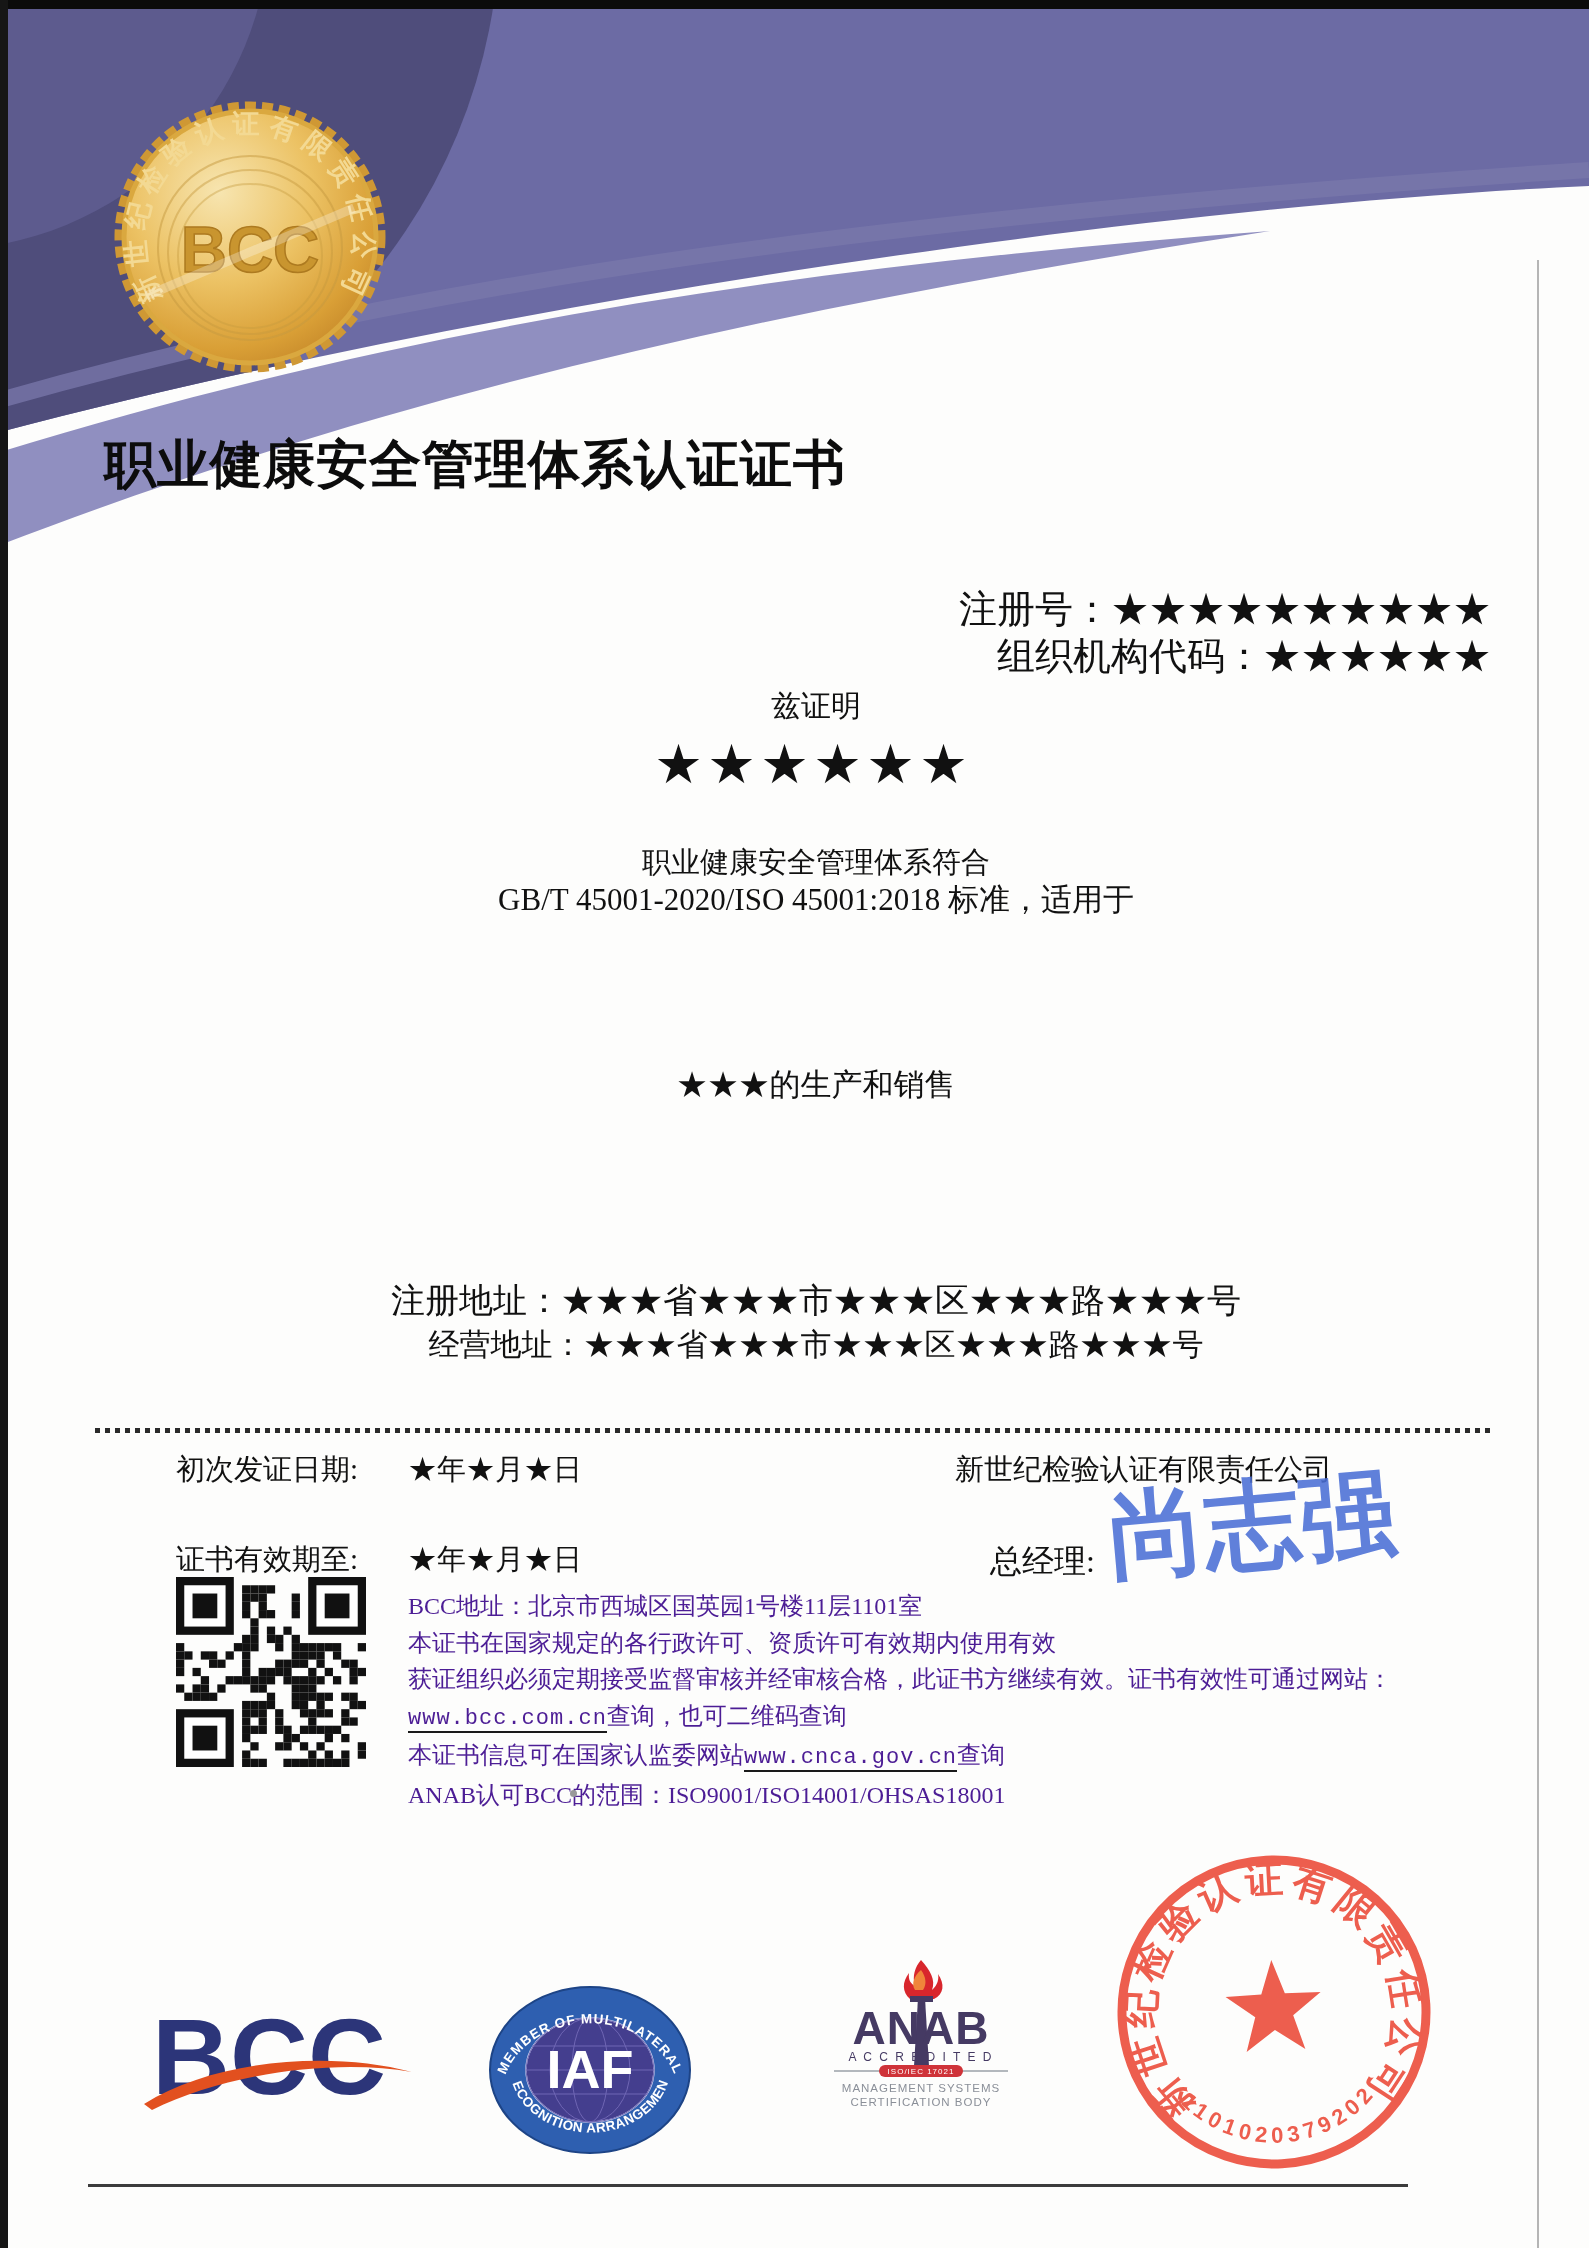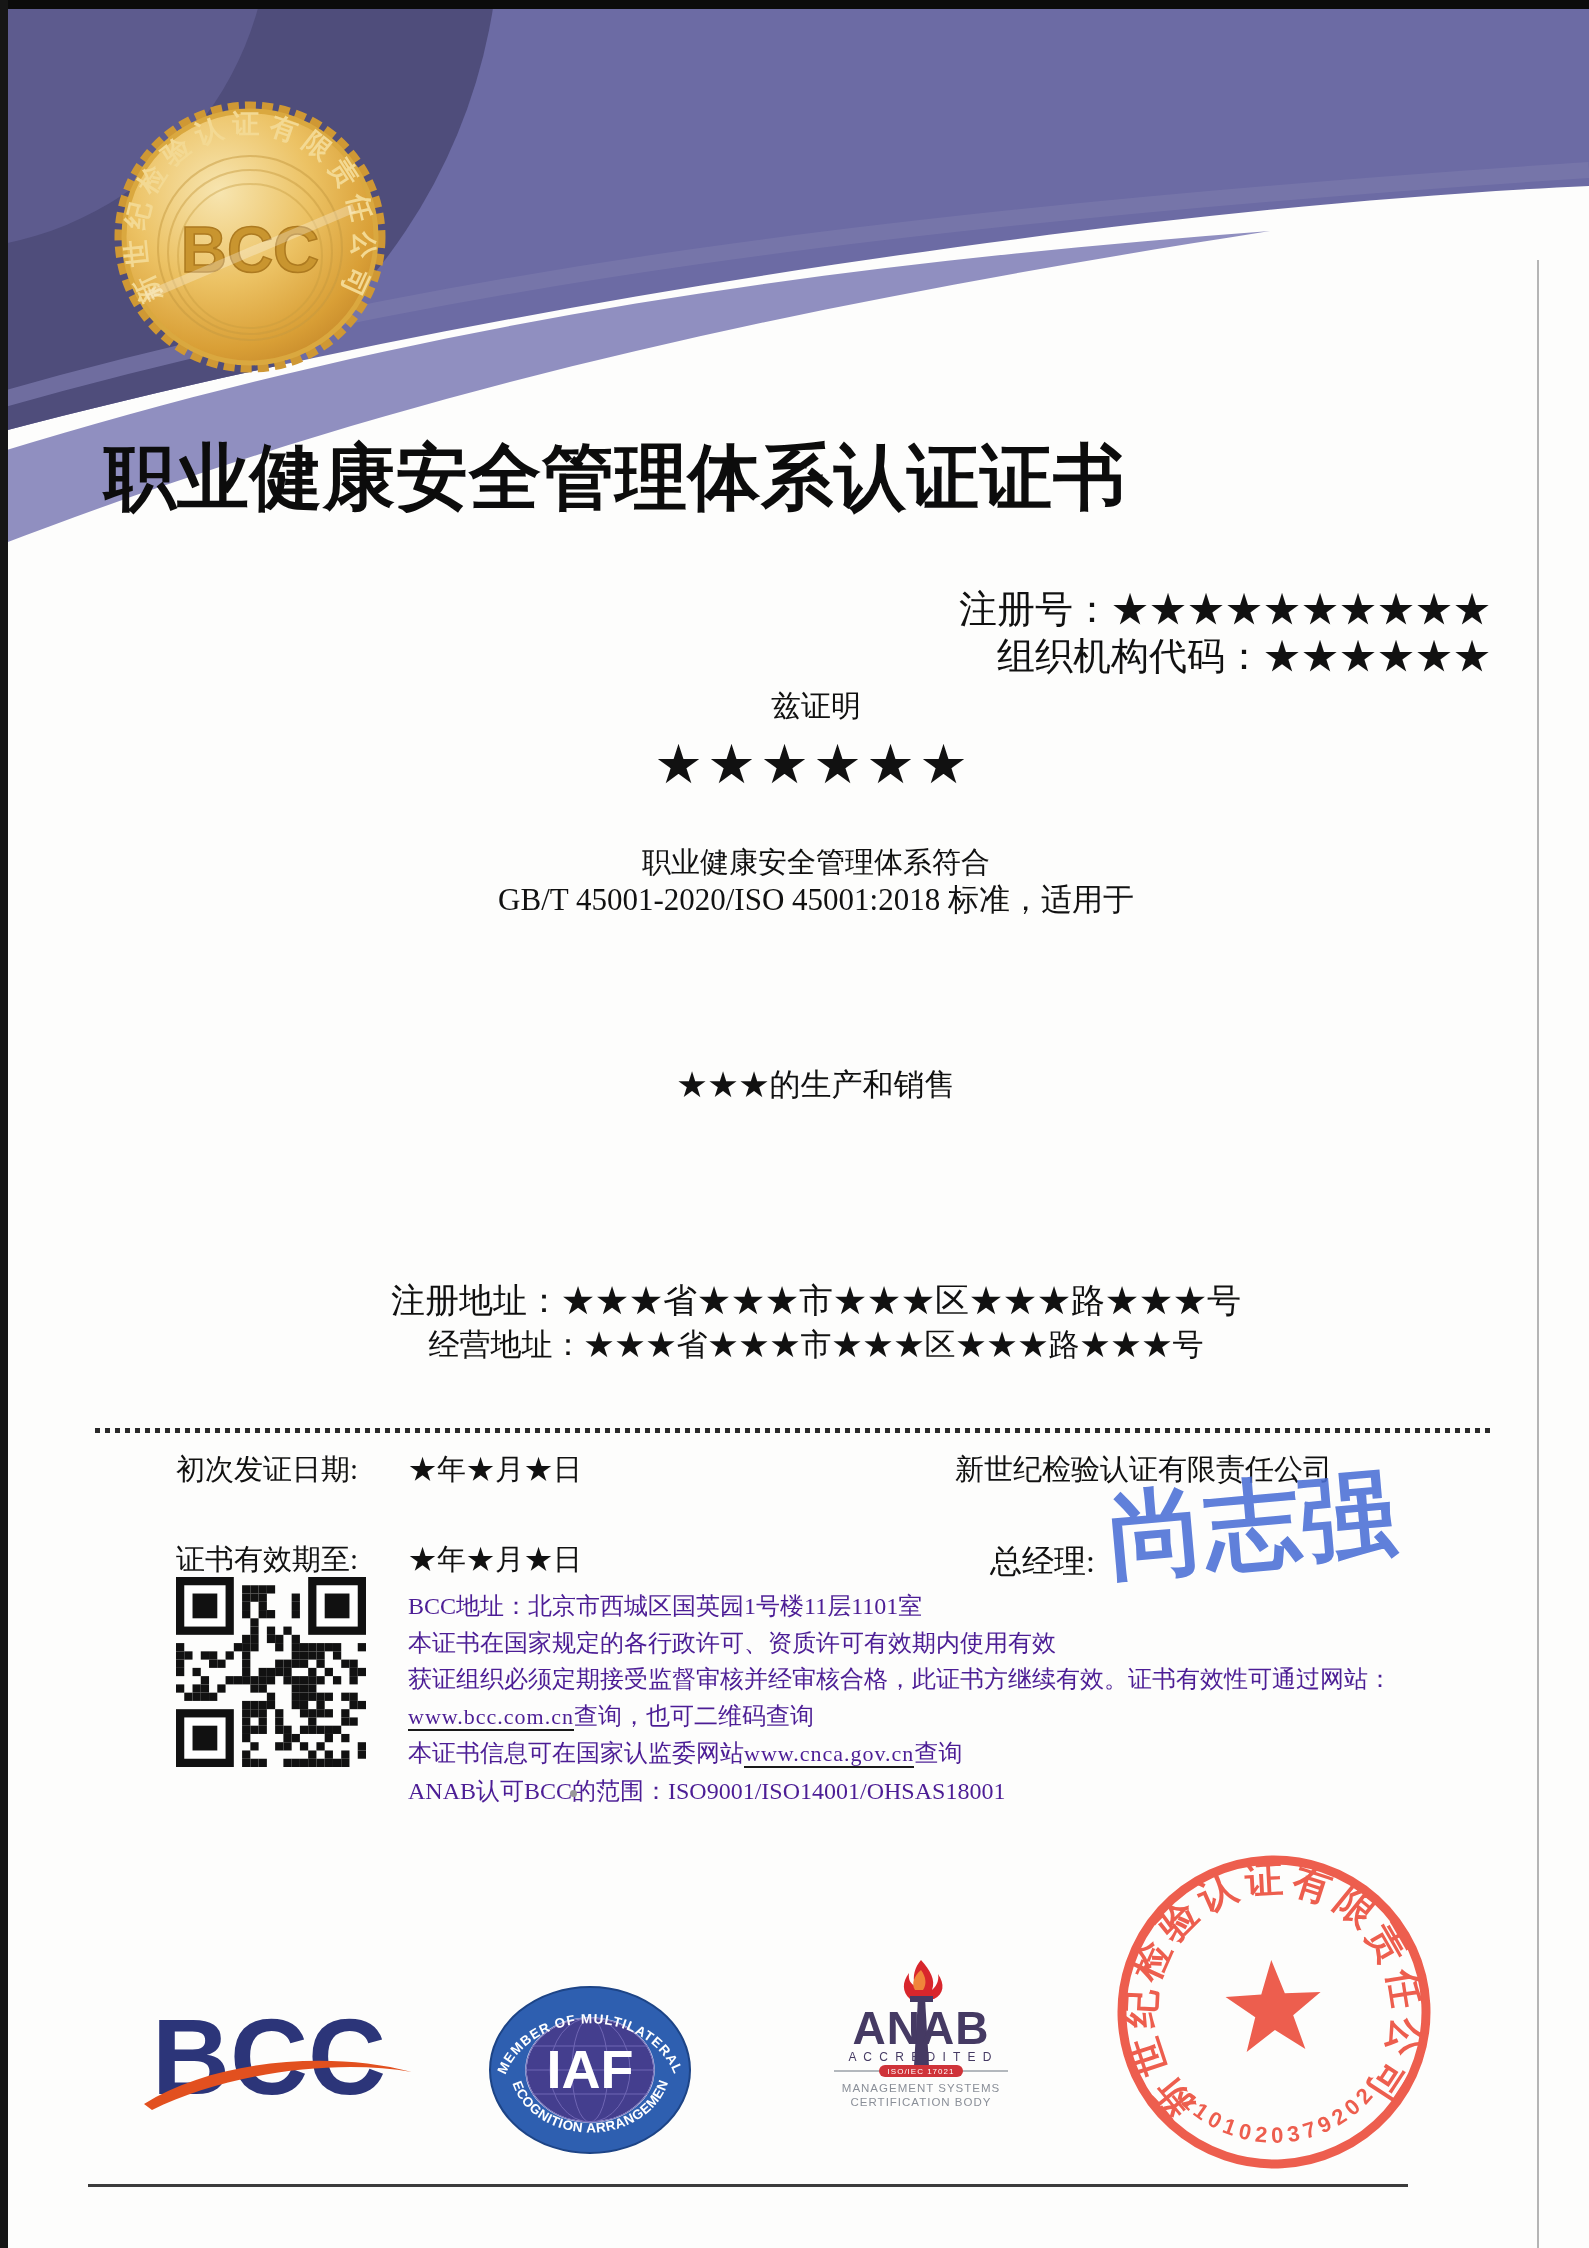--- a/index.html
+++ b/index.html
@@ -6,37 +6,37 @@
   .page{position:relative;width:1589px;height:2248px;background:#fdfdfc;overflow:hidden;
         font-family:"Liberation Serif","DejaVu Serif",serif;color:#111;}
   .abs{position:absolute;}
   .ctr{left:0;right:0;text-align:center;padding-left:43px;}
   
   .edge-top{left:0;top:0;width:1589px;height:9px;background:#0b0b0b;}
   .edge-left{left:0;top:0;width:8px;height:2248px;background:#161616;}
   .edge-right{left:1537px;top:260px;width:2px;height:1988px;background:#b5b5b5;}
   .edge-bottom{left:88px;top:2184px;width:1320px;height:3px;background:#3c3c3c;}
   
-  .title{left:104px;top:430px;font-size:72px;font-weight:bold;letter-spacing:1px;white-space:nowrap;color:#0c0c0c;}
+  .title{left:104px;top:430px;font-size:52px;font-weight:bold;letter-spacing:1px;white-space:nowrap;color:#0c0c0c;}
   .regblock{right:98px;top:586px;text-align:right;font-size:38px;line-height:47px;white-space:nowrap;}
   .certify{top:686px;font-size:30px;}
   .company{top:736px;font-size:48px;letter-spacing:10px;font-weight:bold;}
   .sysline{top:843px;font-size:29px;}
   .stdline{top:879px;font-size:31px;}
   .scope{top:1064px;font-size:31px;}
   .addr1{top:1278px;font-size:34px;white-space:nowrap;}
   .addr2{top:1324px;font-size:31px;white-space:nowrap;}
   .dots{left:95px;top:1428px;width:1398px;height:5px;
         background-image:repeating-linear-gradient(90deg,#2a2a2a 0 5px,transparent 5px 10px);}
   .f29{font-size:29px;white-space:nowrap;}
   .gm{font-size:32px;}
   .sig{left:1108px;top:1462px;font-size:96px;color:#4b6fd6;transform:rotate(-5deg);
        opacity:.88;white-space:nowrap;font-weight:bold;}
   .notes{left:408px;top:1588px;width:980px;font-size:24px;line-height:36.5px;white-space:nowrap;color:#4c1d95;}
-  .u{border-bottom:2px solid #1a1a1a;letter-spacing:1px;font-family:Liberation Serif, serif;font-size:22px;}
+  .u{border-bottom:2px solid #1a1a1a;letter-spacing:1px;font-family:Liberation Mono, monospace;font-size:22px;}
   
   .bcc{left:152px;top:2002px;width:260px;height:130px;}
   .bcc-text{position:absolute;left:0;top:0;font-family:"Liberation Sans","DejaVu Sans",sans-serif;
             font-weight:900;font-size:108px;line-height:110px;color:#2c3579;letter-spacing:0px;}
   .speck{left:570px;top:1790px;width:7px;height:7px;background:#9a9a9a;border-radius:50%;}
 </style>
 </head>
 <body>
 
 <div class="page">

